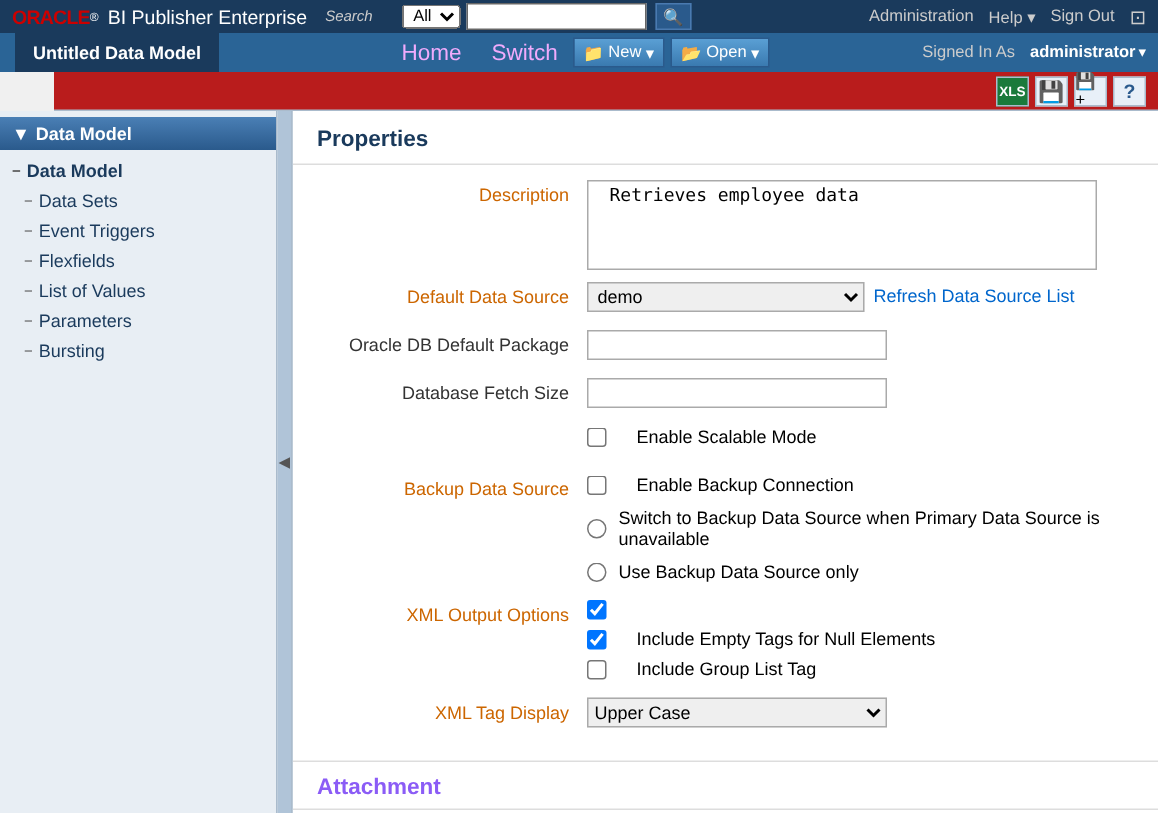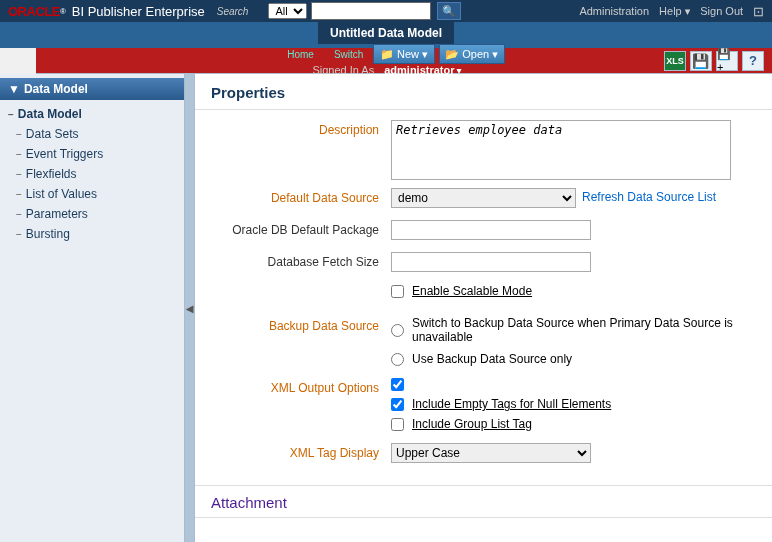--- a/index.html
+++ b/index.html
@@ -30,35 +30,34 @@
     .top-nav-link { color: #ccc; text-decoration: none; font-size: 11px; cursor: pointer; }
 
     
     #second-bar {
       background: #2a6496;
       height: 26px;
       display: flex;
       align-items: center;
       padding: 0 0 0 10px;
       color: white;
-      flex-direction: column;
     }
     #page-title-tab {
       background: #1a3a5c;
       color: white;
       font-size: 12px;
       font-weight: bold;
       padding: 4px 12px;
       height: 26px;
       display: flex;
       align-items: center;
       margin-right: 10px;
     }
     .second-bar-nav { display: flex; align-items: center; gap: 0; flex: 1; justify-content: center; }
-    .second-bar-link { color: #5eead4; font-size: 10px; padding: 0 10px; cursor: pointer; text-decoration: none; }
+    .second-bar-link { color: #f0abfc; font-size: 15px; padding: 0 10px; cursor: pointer; text-decoration: none; }
     .second-bar-btn {
       background: linear-gradient(to bottom, #5a9fd4, #3a7ab0);
       border: 1px solid #2a5a8c;
       color: white;
       font-size: 11px;
       height: 20px;
       padding: 0 6px;
       cursor: pointer;
       display: flex;
       align-items: center;
@@ -182,23 +181,22 @@
       flex-shrink: 0;
     }
 
     .prop-value { flex: 1; display: flex; align-items: flex-start; flex-wrap: wrap; }
 
     textarea.prop-textarea {
       width: 340px;
       height: 60px;
       border: 1px solid #aaa;
       font-size: 12px;
-      padding: 2px 4px;
+      padding: 2px 14px;
       resize: none;
-      font-style: italic;
     }
 
     input.prop-input {
       width: 200px;
       height: 20px;
       border: 1px solid #aaa;
       font-size: 12px;
       padding: 0 4px;
     }
 
@@ -214,24 +212,23 @@
       color: #0066cc;
       font-size: 12px;
       margin-left: 6px;
       cursor: pointer;
       padding-top: 2px;
     }
 
     .checkbox-row {
       display: flex;
       align-items: flex-end;
-      gap: 8px;
+      gap: 20px;
       margin-bottom: 4px;
       font-size: 12px;
-      text-decoration: underline;
     }
 
     .radio-row {
       display: flex;
       align-items: center;
       gap: 8px;
       margin-bottom: 4px;
       font-size: 12px;
     }
 
@@ -239,22 +236,22 @@
 
     .xml-tag-select {
       width: 200px;
       height: 20px;
       border: 1px solid #aaa;
       font-size: 12px;
     }
 
     .attachment-title {
       font-size: 15px;
-      font-weight: normal;
-      color: #4c1d95;
+      font-weight: bold;
+      color: #8b5cf6;
       padding: 8px 8px 6px 16px;
       border-top: 1px solid #ddd;
       border-bottom: 1px solid #ddd;
     }
 
     .attachment-grid {
       padding: 8px 16px;
     }
 
     
@@ -412,20 +409,24 @@
             <input type="checkbox" style="">
             <span>Enable Scalable Mode</span>
           </div>
         </div>
       </div>
 
       <div class="prop-row">
         <div class="prop-label">Backup Data Source</div>
         <div class="prop-value">
           <div style="display:flex;flex-direction:column;gap:4px;">
+            <div class="checkbox-row">
+              <input type="checkbox" style="">
+              <span>Enable Backup Connection</span>
+            </div>
             <div class="radio-row">
               <input type="radio" name="backup-option" style="">
               <span>Switch to Backup Data Source when Primary Data Source is unavailable</span>
             </div>
             <div class="radio-row">
               <input type="radio" name="backup-option" style="">
               <span>Use Backup Data Source only</span>
             </div>
           </div>
         </div>

